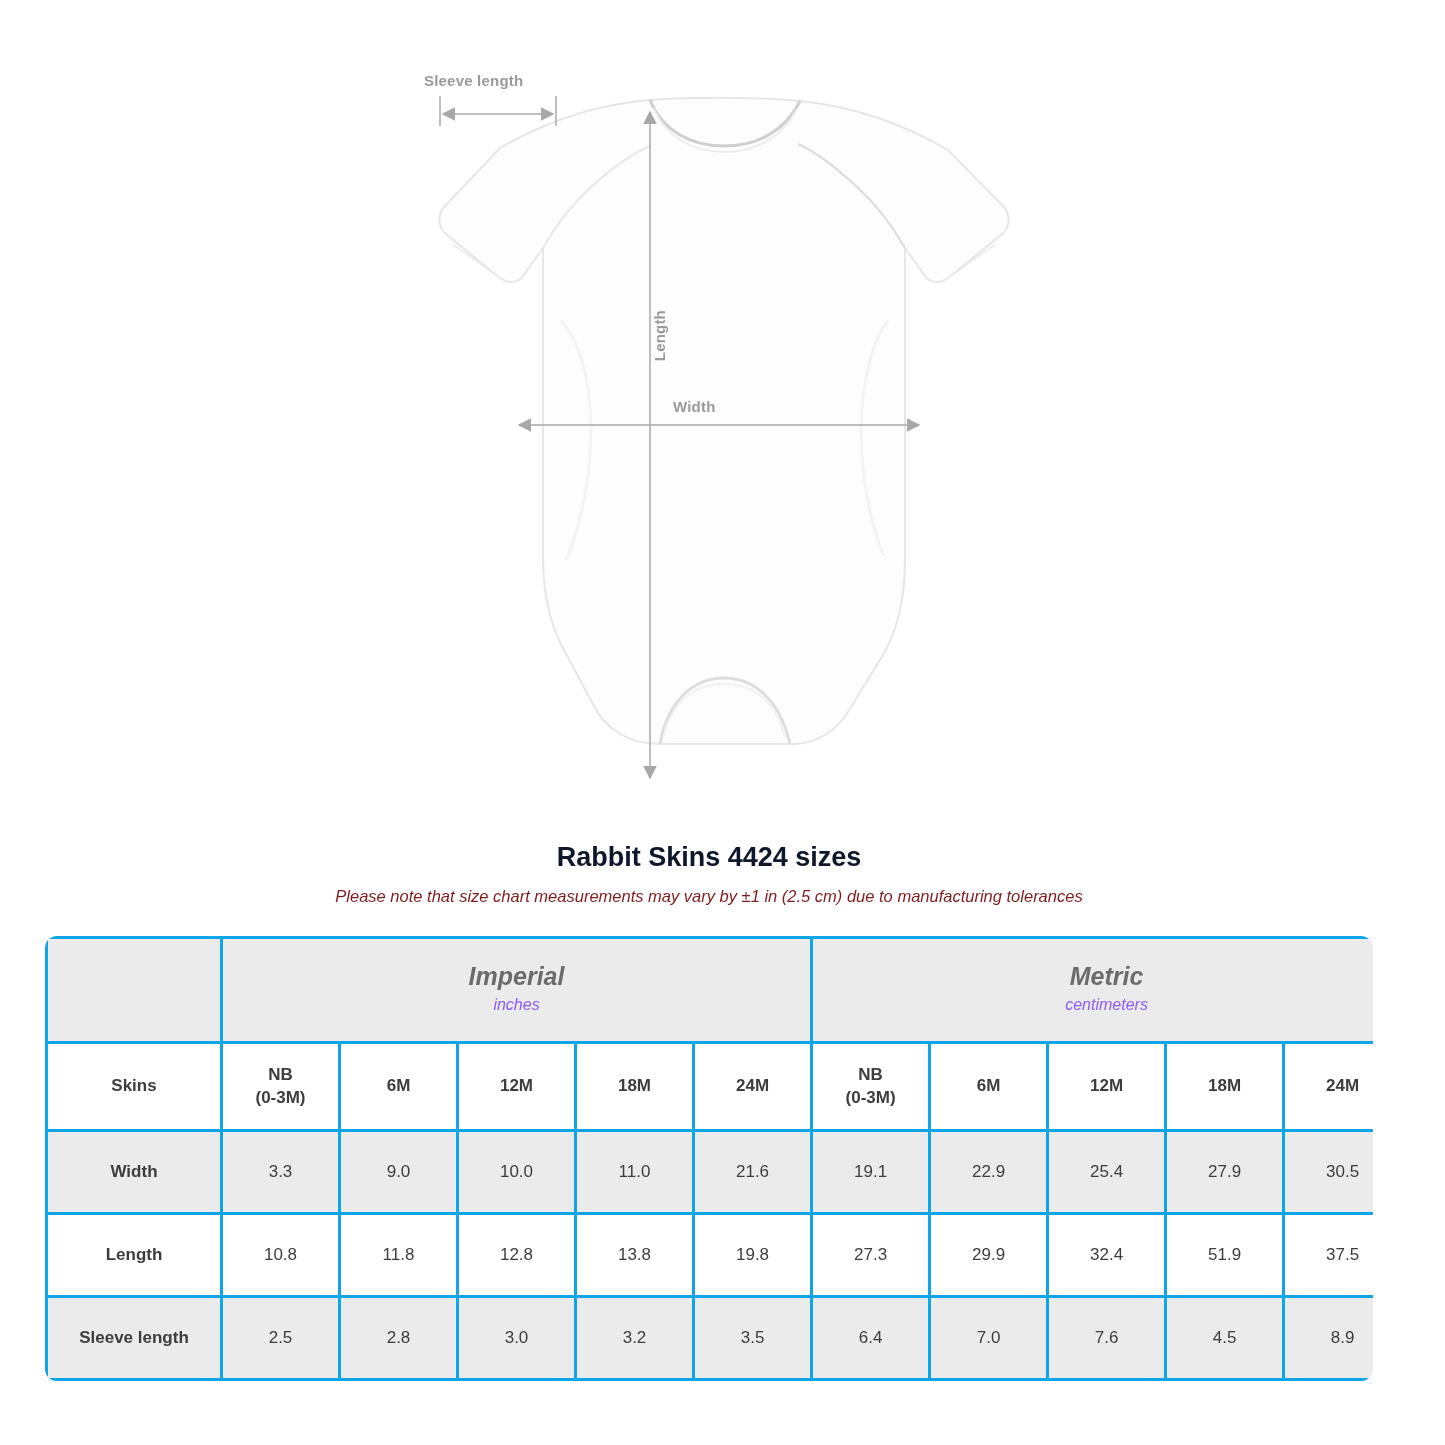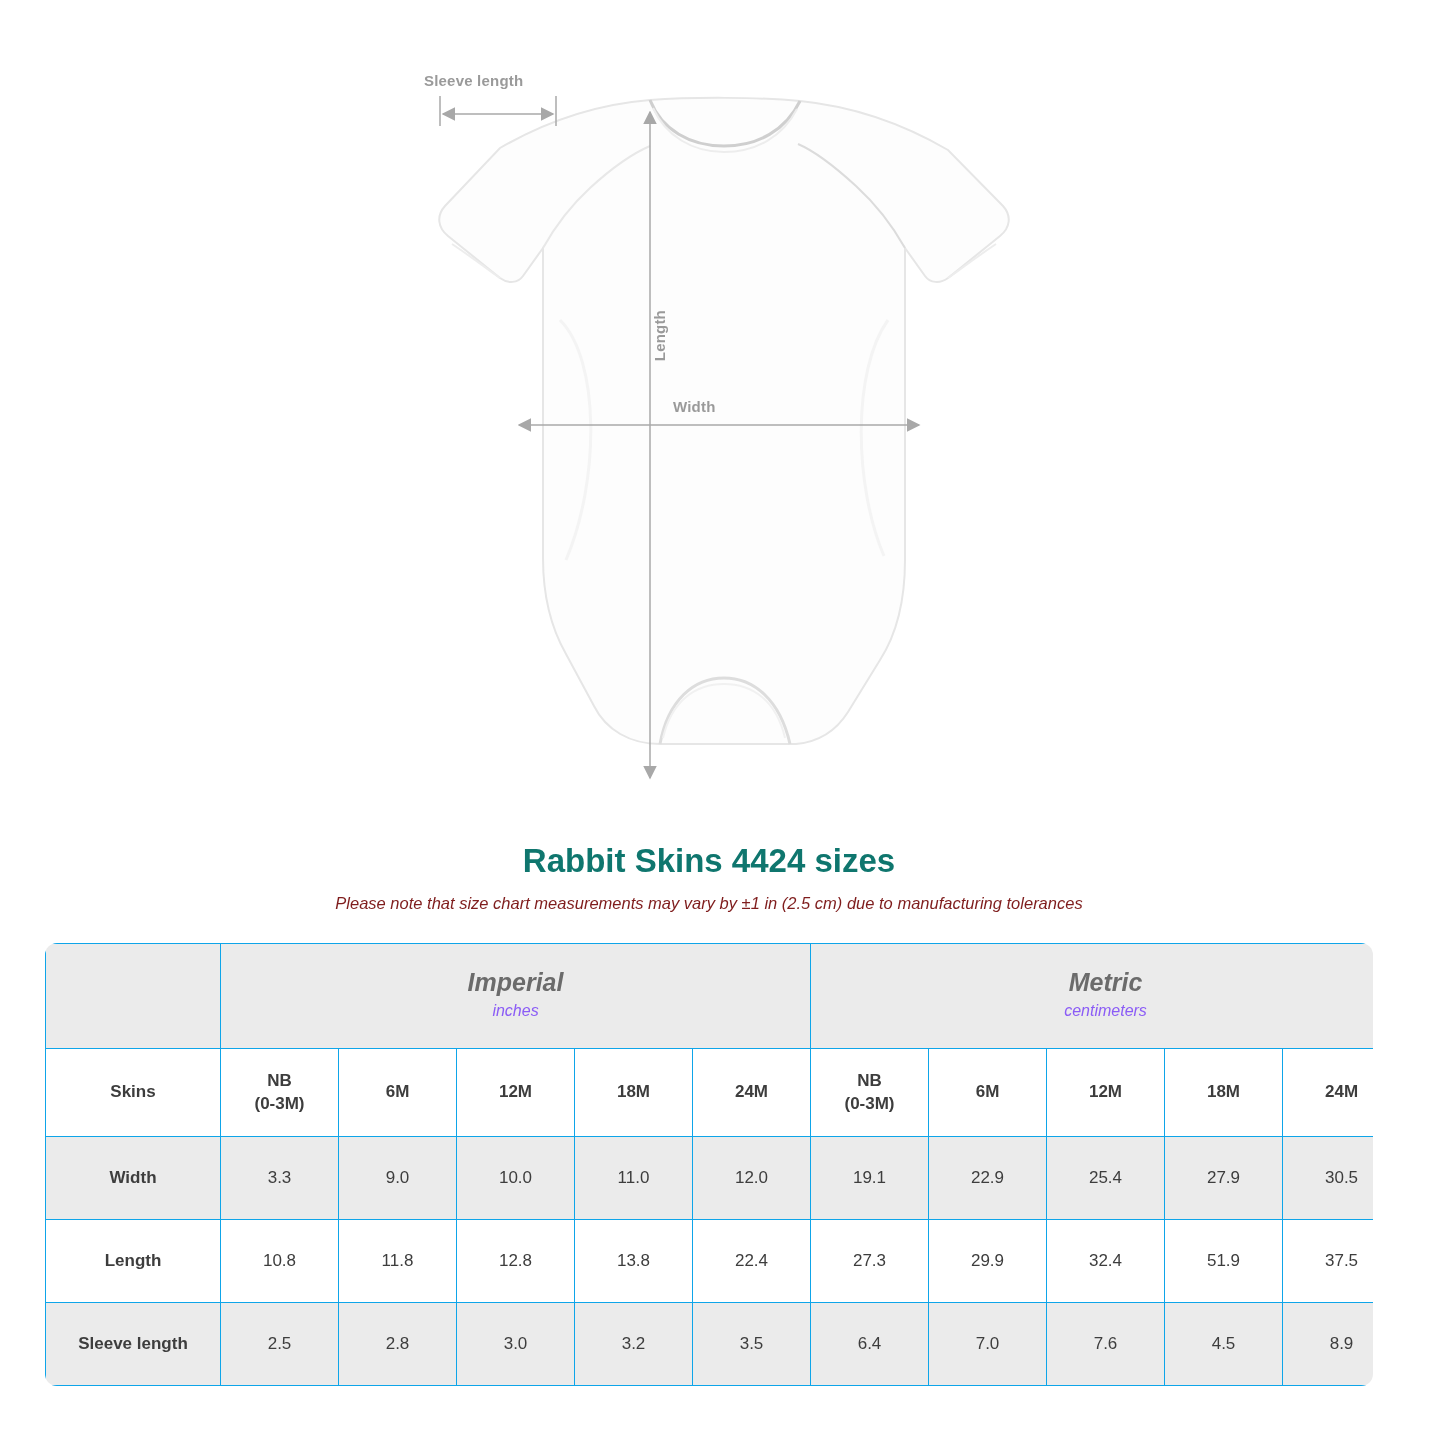--- a/index.html
+++ b/index.html
@@ -46,43 +46,43 @@
     writing-mode: vertical-rl;
     transform: rotate(180deg);
   }
 
   
   .title-block {
     text-align: center;
     margin-top: 12px;
   }
   .chart-title {
-    font-size: 33px;
-    font-weight: bold;
-    color: #0f766e;
+    font-size: 27px;
+    font-weight: bold;
+    color: #0f172a;
     margin: 0 0 14px 0;
   }
   .chart-note {
     font-size: 16.5px;
     font-style: italic;
     color: #7f1d1d;
     margin: 0;
   }
 
   
   .table-wrap {
     margin: 30px 45px 0 45px;
   }
   table.size-table {
     width: 1355px;
     border-collapse: collapse;
     table-layout: fixed;
   }
   table.size-table td, table.size-table th {
-    border: 1px solid #0ea5e9;
+    border: 3px solid #0ea5e9;
     text-align: center;
     vertical-align: middle;
     font-size: 17px;
     color: #3d3d3d;
   }
   
   .unit-cell {
     background: #ebebeb;
     height: 105px;
     padding: 10px 0 12px 0;
@@ -264,35 +264,35 @@
           <td>18M</td>
           <td>24M</td>
         </tr>
 
         <tr class="data-row shaded">
           <td class="rowlabel">Width</td>
           <td>3.3</td>
           <td>9.0</td>
           <td>10.0</td>
           <td>11.0</td>
-          <td>12.0</td>
+          <td>21.6</td>
           <td>19.1</td>
           <td>22.9</td>
           <td>25.4</td>
           <td>27.9</td>
           <td>30.5</td>
         </tr>
 
         <tr class="data-row plain">
           <td class="rowlabel">Length</td>
           <td>10.8</td>
           <td>11.8</td>
           <td>12.8</td>
           <td>13.8</td>
-          <td>22.4</td>
+          <td>19.8</td>
           <td>27.3</td>
           <td>29.9</td>
           <td>32.4</td>
           <td>51.9</td>
           <td>37.5</td>
         </tr>
 
         <tr class="data-row shaded">
           <td class="rowlabel">Sleeve length</td>
           <td>2.5</td>

